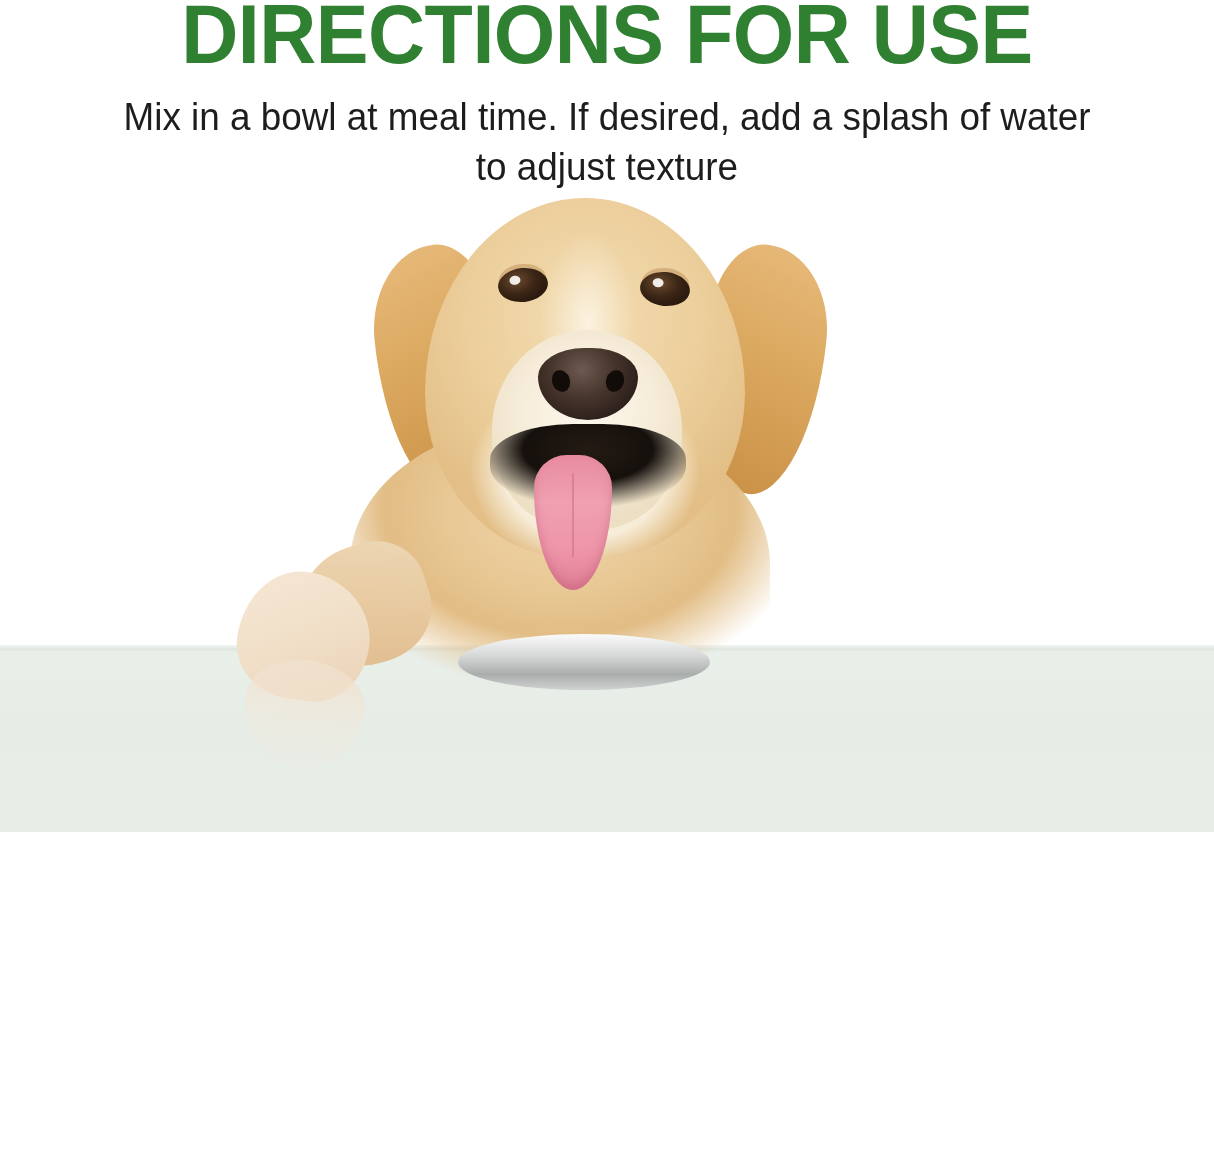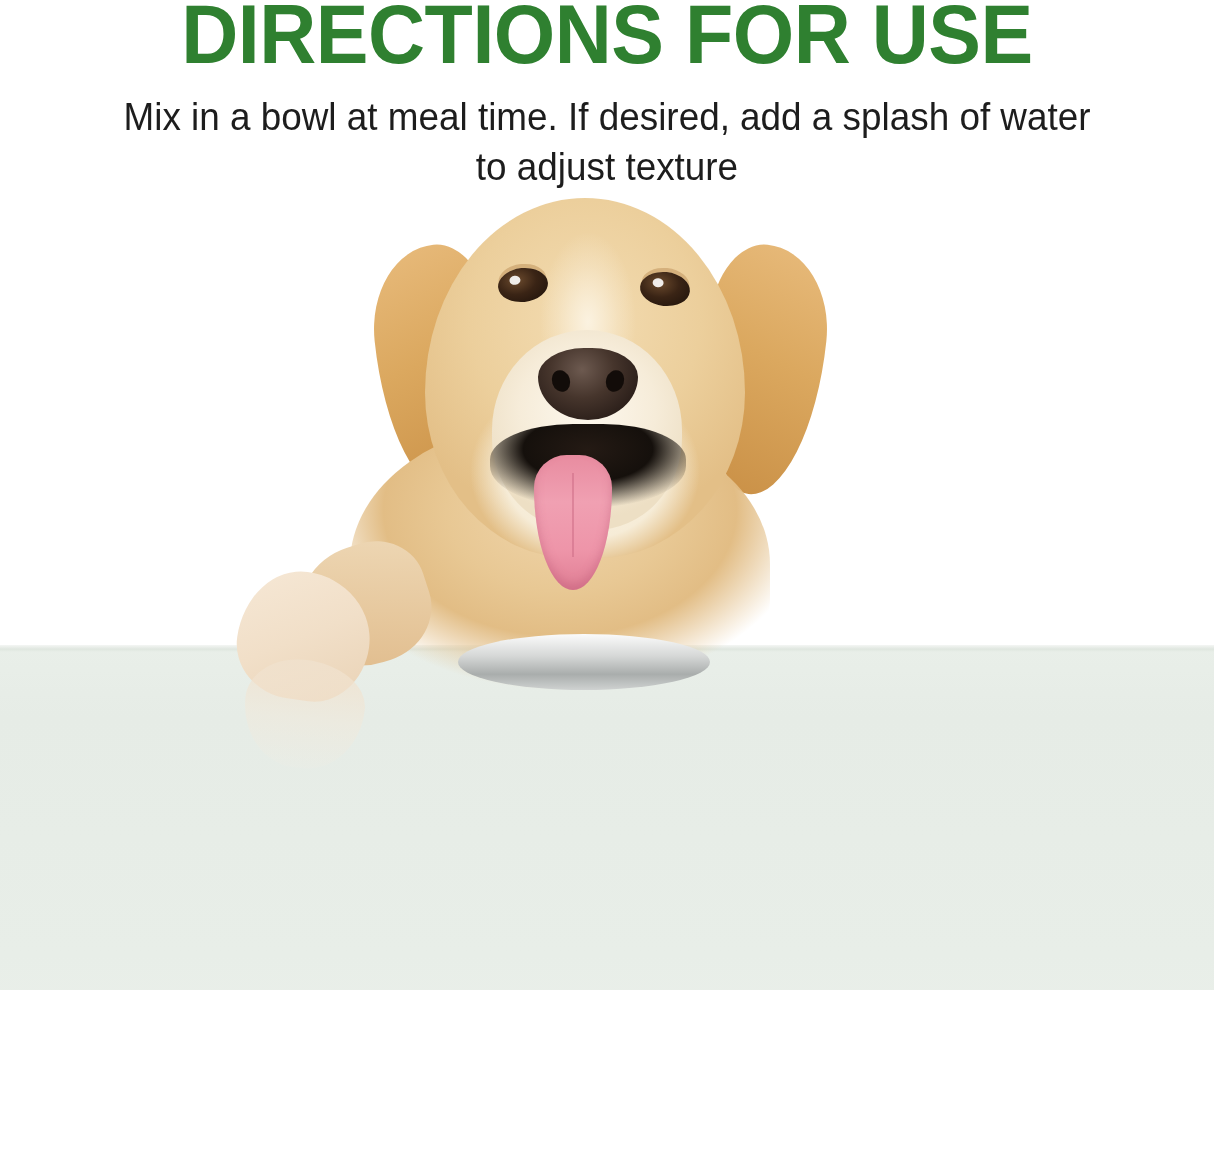--- a/index.html
+++ b/index.html
@@ -6,21 +6,21 @@
     margin: 0;
     padding: 0;
     background: #ffffff;
   }
   body {
     font-family: "Liberation Sans", sans-serif;
   }
   #page {
     position: relative;
     width: 1214px;
-    height: 990px;
+    height: 832px;
     overflow: hidden;
     background: #ffffff;
   }
 
   
   .top-white {
     position: absolute;
     left: 0; top: 0;
     width: 1214px;
     height: 648px;

